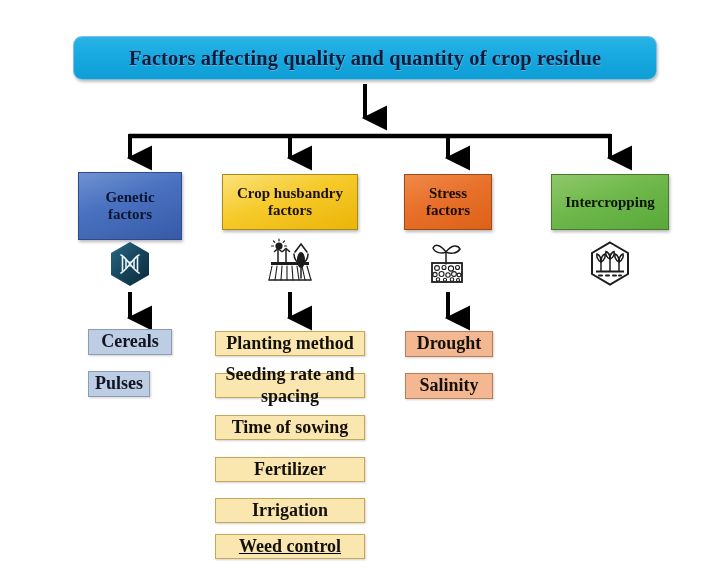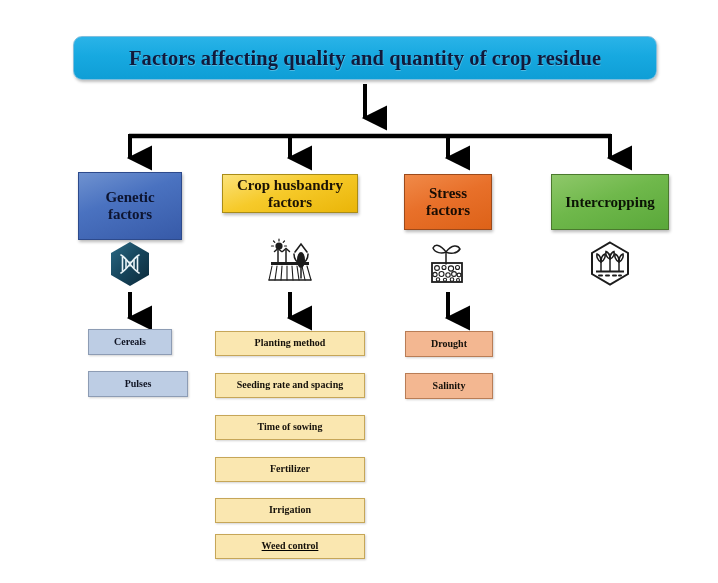--- a/index.html
+++ b/index.html
@@ -71,21 +71,21 @@
     line-height: 1.12;
     padding: 0 4px;
   }
   .cat-genetic {
     left: 78px; top: 172px; width: 104px; height: 68px;
     background: linear-gradient(160deg, #6f92d0 0%, #4a72c0 40%, #375aa8 100%);
     border: 1px solid #2d4a8c;
   }
   .cat-genetic .cat-text { color: #0d1430; }
   .cat-husbandry {
-    left: 222px; top: 174px; width: 136px; height: 39px;
+    left: 222px; top: 174px; width: 136px; height: 56px;
     background: linear-gradient(160deg, #fbe27a 0%, #f6ca2a 45%, #eab508 100%);
     border: 1px solid #a98c17;
   }
   .cat-husbandry .cat-text { color: #1a1205; }
   .cat-stress {
     left: 404px; top: 174px; width: 88px; height: 56px;
     background: linear-gradient(160deg, #f08a49 0%, #e8702a 45%, #dd6218 100%);
     border: 1px solid #9c4a1b;
   }
   .cat-stress .cat-text { color: #180c03; }
@@ -113,21 +113,21 @@
   .leaf {
     position: absolute;
     box-sizing: border-box;
     display: flex;
     align-items: center;
     justify-content: center;
     text-align: center;
     box-shadow: 1px 1px 2px rgba(0,0,0,0.18);
   }
   .leaf-text {
-    font-size: 10px;
+    font-size: 18px;
     font-weight: bold;
     color: #14100a;
     line-height: 1.22;
     padding: 0 3px;
   }
   .leaf-blue {
     background: #bdcde4;
     border: 1px solid #8d9cb4;
   }
   .leaf-blue .leaf-text { color: #101423; }
@@ -313,21 +313,21 @@
           <line x1="27" y1="35.5" x2="30" y2="35.5"></line>
           <line x1="33" y1="35.5" x2="35" y2="35.5"></line>
         </g>
       </g>
     </svg>
   </div>
 
   <div class="leaf leaf-blue" style="left:88px; top:329px; width:84px; height:26px;">
     <span class="leaf-text">Cereals</span>
   </div>
-  <div class="leaf leaf-blue" style="left:88px; top:371px; width:100px; height:26px;">
+  <div class="leaf leaf-blue" style="left:88px; top:371px; width:62px; height:26px;">
     <span class="leaf-text">Pulses</span>
   </div>
 
   <div class="leaf leaf-yellow" style="left:215px; top:373px; width:150px; height:25px;">
     <span class="leaf-text">Seeding rate and spacing</span>
   </div>
   <div class="leaf leaf-yellow" style="left:215px; top:331px; width:150px; height:25px;">
     <span class="leaf-text">Planting method</span>
   </div>
   <div class="leaf leaf-yellow" style="left:215px; top:415px; width:150px; height:25px;">

